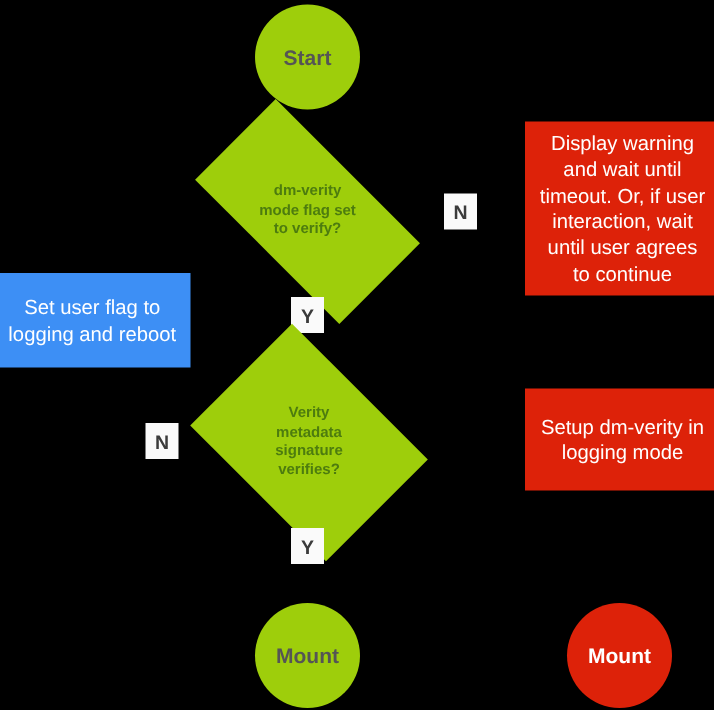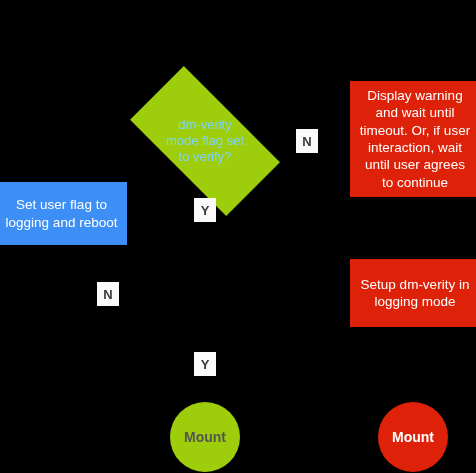--- a/index.html
+++ b/index.html
@@ -50,25 +50,26 @@
     background: #9ECE0B;
     transform: rotate(45deg);
   }
   .node-diamond .diamond-label {
     position: absolute;
     inset: 0;
     display: flex;
     align-items: center;
     justify-content: center;
     text-align: center;
-    color: #7dd3fc;
-    font-size: 13px;
+    color: #4d7c0f;
+    font-size: 10px;
     line-height: 1.25;
     white-space: pre-line;
     z-index: 2;
+    font-weight: bold;
   }
 
   
   .node-box {
     position: absolute;
     display: flex;
     align-items: center;
     justify-content: center;
     text-align: center;
     color: #FFFFFF;
@@ -91,20 +92,23 @@
     align-items: center;
     justify-content: center;
     line-height: 1;
   }
 </style>
 </head>
 <body>
 
 <div id="canvas">
 
+  <div class="node-circle circle-green" style="left:170px; top:3px; width:70px; height:70px;">
+    <span>Start</span>
+  </div>
 
   <div class="node-diamond" style="left:137px; top:103px; width:136px; height:76px;">
     <div class="shape"></div>
     <div class="diamond-label">dm-verity
 mode flag set
 to verify?</div>
   </div>
 
   <div class="edge-label" style="left:296px; top:129px; width:22px; height:24px;">N</div>
 
@@ -119,20 +123,27 @@
 
   <div class="edge-label" style="left:194px; top:198px; width:22px; height:24px;">Y</div>
 
   <div class="node-box box-blue" style="left:-4px; top:182px; width:131px; height:63px;">
     <span>Set user flag to
 logging and reboot</span>
   </div>
 
   <div class="edge-label" style="left:97px; top:282px; width:22px; height:24px;">N</div>
 
+  <div class="node-diamond" style="left:142px; top:247px; width:128px; height:96px;">
+    <div class="shape"></div>
+    <div class="diamond-label">Verity
+metadata
+signature
+verifies?</div>
+  </div>
 
   <div class="node-box box-red" style="left:350px; top:259px; width:130px; height:68px;">
     <span>Setup dm-verity in
 logging mode</span>
   </div>
 
   <div class="edge-label" style="left:194px; top:352px; width:22px; height:24px;">Y</div>
 
   <div class="node-circle circle-green" style="left:170px; top:402px; width:70px; height:70px;">
     <span>Mount</span>

